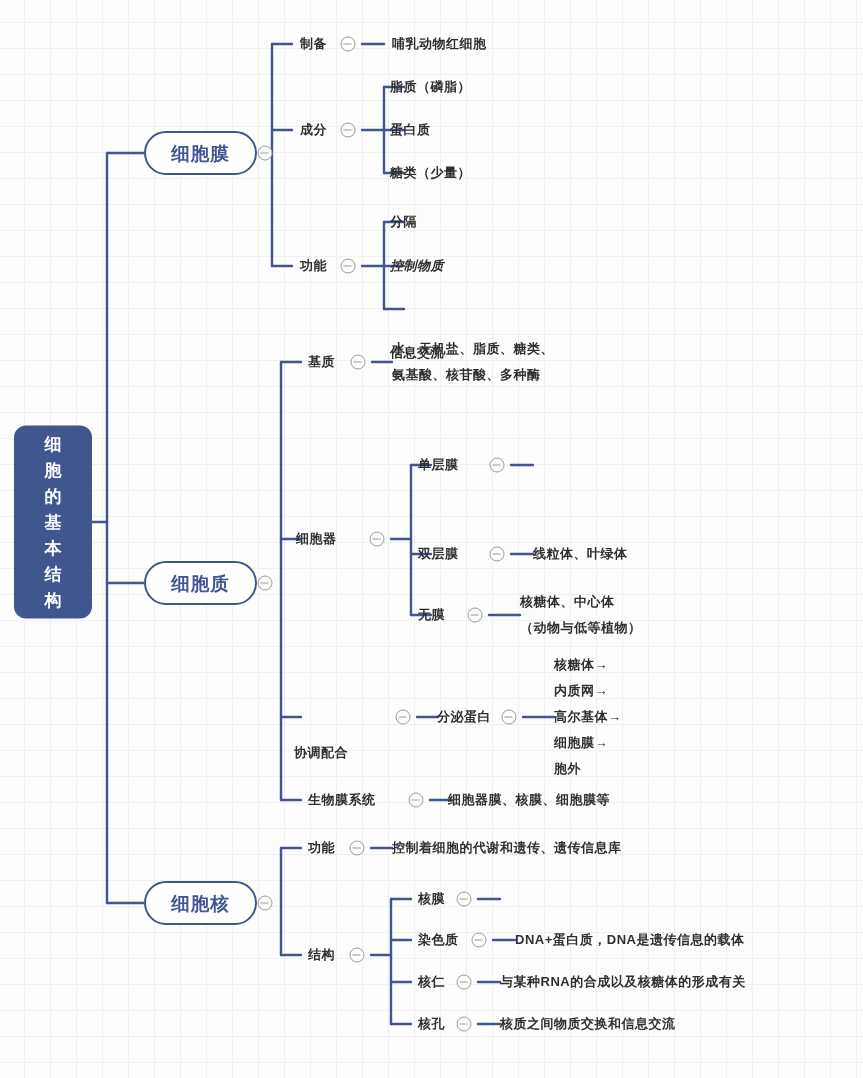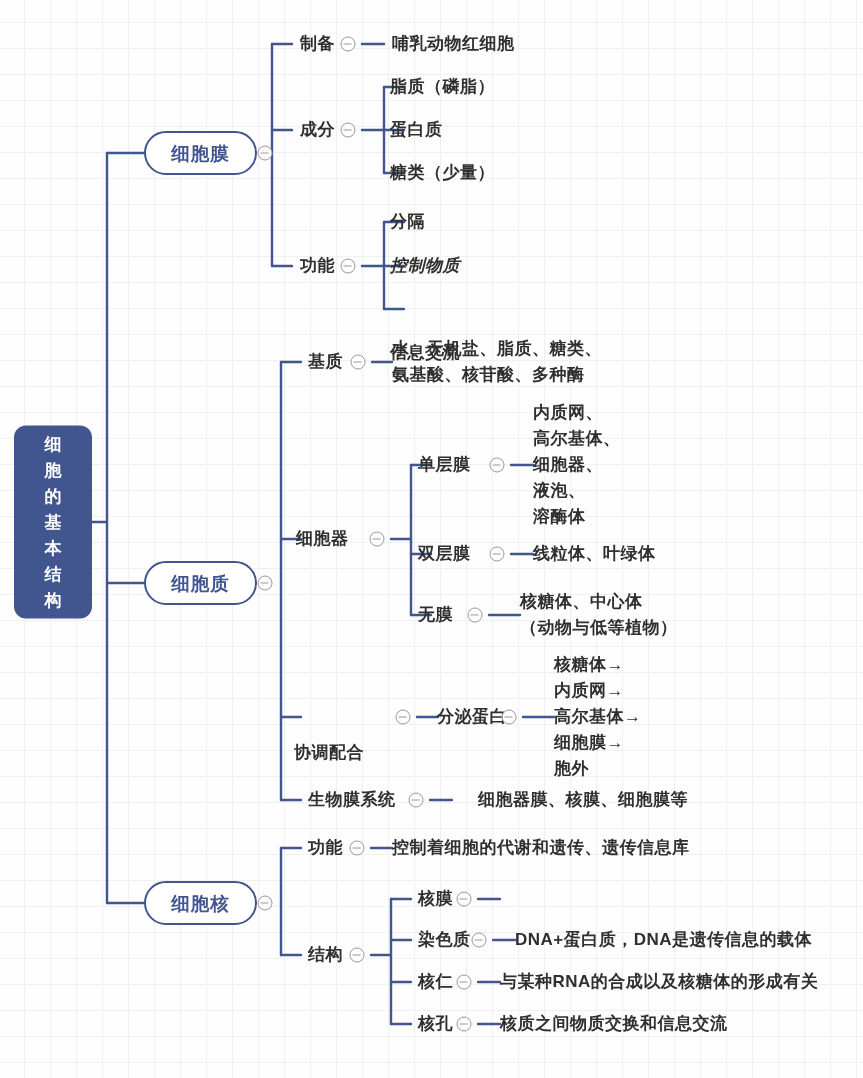--- a/index.html
+++ b/index.html
@@ -18,21 +18,21 @@
       linear-gradient(to right, #f0f0f0 1.5px, transparent 1.5px),
       linear-gradient(to bottom, #f0f0f0 1.5px, transparent 1.5px);
     background-size:26px 26px;
     background-position:-2px -4px;
   }
   svg.wires{position:absolute;left:0;top:0;width:863px;height:1078px;pointer-events:none;}
   .lbl{
     position:absolute;
     color:#2f2f2f;
     font-weight:bold;
-    font-size:17px;
+    font-size:13px;
     line-height:22px;
     letter-spacing:.5px;
     white-space:pre;
     transform:translateY(-50%);
   }
   .node-pill{
     position:absolute;
     transform:translateY(-50%);
     border:2.2px solid #41558f;
     border-radius:999px;
@@ -198,25 +198,20 @@
   <div class="lbl" style="left:308px;top:362px;">基质</div>
   <div class="toggle" style="left:358px;top:362px;"></div>
   <div class="lbl" style="left:392px;top:362px;line-height:26px;">水、无机盐、脂质、糖类、
 氨基酸、核苷酸、多种酶</div>
 
   <div class="lbl" style="left:296px;top:539px;">细胞器</div>
   <div class="toggle" style="left:377px;top:539px;"></div>
 
   <div class="lbl" style="left:418px;top:465px;">单层膜</div>
   <div class="toggle" style="left:497px;top:465px;"></div>
-  <div class="lbl" style="left:533px;top:465px;line-height:26px;">内质网、
-高尔基体、
-细胞器、
-液泡、
-溶酶体</div>
 
   <div class="lbl" style="left:418px;top:554px;">双层膜</div>
   <div class="toggle" style="left:497px;top:554px;"></div>
   <div class="lbl" style="left:533px;top:554px;">线粒体、叶绿体</div>
 
   <div class="lbl" style="left:418px;top:615px;">无膜</div>
   <div class="toggle" style="left:475px;top:615px;"></div>
   <div class="lbl" style="left:520px;top:615px;line-height:26px;">核糖体、中心体
 （动物与低等植物）</div>
 
@@ -225,21 +220,21 @@
   <div class="lbl" style="left:437px;top:717px;">分泌蛋白</div>
   <div class="toggle" style="left:509px;top:717px;"></div>
   <div class="lbl" style="left:554px;top:717px;line-height:26px;">核糖体→
 内质网→
 高尔基体→
 细胞膜→
 胞外</div>
 
   <div class="lbl" style="left:308px;top:800px;">生物膜系统</div>
   <div class="toggle" style="left:416px;top:800px;"></div>
-  <div class="lbl" style="left:478px;top:800px;">细胞器膜、核膜、细胞膜等</div>
+  <div class="lbl" style="left:448px;top:800px;">细胞器膜、核膜、细胞膜等</div>
 
   <div class="lbl" style="left:308px;top:848px;">功能</div>
   <div class="toggle" style="left:357px;top:848px;"></div>
   <div class="lbl" style="left:392px;top:848px;">控制着细胞的代谢和遗传、遗传信息库</div>
 
   <div class="lbl" style="left:308px;top:955px;">结构</div>
   <div class="toggle" style="left:357px;top:955px;"></div>
 
   <div class="lbl" style="left:418px;top:899px;">核膜</div>
   <div class="toggle" style="left:464px;top:899px;"></div>

